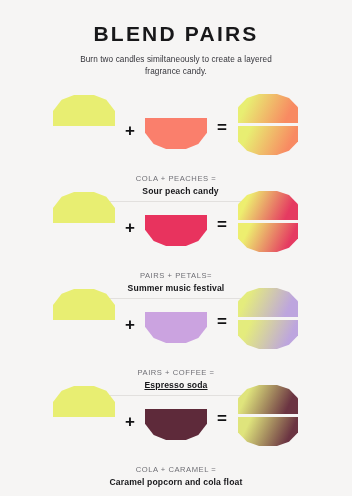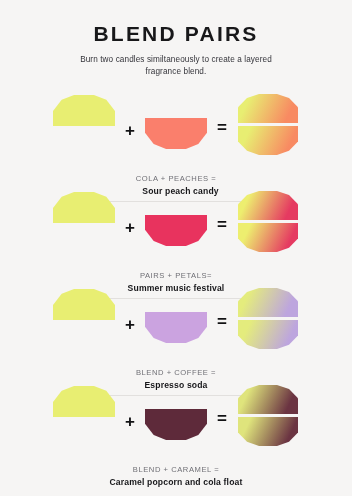--- a/index.html
+++ b/index.html
@@ -153,21 +153,21 @@
     visibility: hidden;
   }
 </style>
 </head>
 <body style="background: rgb(246, 245, 244);">
 
 <div class="page">
 
   <div class="header">
     <h1 class="title" style="color: rgb(24, 24, 26);">BLEND  PAIRS</h1>
-    <p class="subtitle">Burn two candles similtaneously to create a layered  fragrance blend.</p>
+    <p class="subtitle">Burn two candles similtaneously to create a layered  fragrance candy.</p>
   </div>
 
   <div class="rows">
 
     <div class="pair-row">
       <div class="equation">
         <div class="shape-slot">
           <div class="dome-top" style="background: rgb(232, 238, 114);"></div>
         </div>
         <div class="operator op-plus">+</div>
@@ -218,42 +218,42 @@
         <div class="shape-slot">
           <div class="dome-bottom" style="background: rgb(203, 163, 224);"></div>
         </div>
         <div class="operator op-equals">=</div>
         <div class="result-slot">
           <div class="oct-top" style="background: linear-gradient(115deg, rgb(228, 236, 125) 0%, rgb(228, 236, 125) 18%, rgb(189, 165, 222) 82%, rgb(189, 165, 222) 100%);"></div>
           <div class="oct-bottom" style="background: linear-gradient(115deg, rgb(228, 236, 125) 0%, rgb(228, 236, 125) 18%, rgb(189, 165, 222) 82%, rgb(189, 165, 222) 100%);"></div>
         </div>
       </div>
       <div class="caption">
-        <div class="caption-top" style="color: rgb(111, 111, 117);">BLEND + COFFEE =</div>
-        <div class="caption-bottom" style="color: rgb(23, 23, 26);">Espresso soda</div>
+        <div class="caption-top" style="color: rgb(111, 111, 117);">PAIRS + COFFEE =</div>
+        <div class="caption-bottom" style="color: rgb(23, 23, 26); text-decoration: underline;">Espresso soda</div>
       </div>
       <div class="divider" style="background: rgb(226, 224, 222);"></div>
     </div>
 
     <div class="pair-row">
       <div class="equation">
         <div class="shape-slot">
           <div class="dome-top" style="background: rgb(232, 238, 114);"></div>
         </div>
         <div class="operator op-plus">+</div>
         <div class="shape-slot">
           <div class="dome-bottom" style="background: rgb(94, 42, 58);"></div>
         </div>
         <div class="operator op-equals">=</div>
         <div class="result-slot">
           <div class="oct-top" style="background: linear-gradient(115deg, rgb(223, 228, 124) 0%, rgb(223, 228, 124) 18%, rgb(107, 52, 66) 82%, rgb(107, 52, 66) 100%);"></div>
           <div class="oct-bottom" style="background: linear-gradient(115deg, rgb(223, 228, 124) 0%, rgb(223, 228, 124) 18%, rgb(107, 52, 66) 82%, rgb(107, 52, 66) 100%);"></div>
         </div>
       </div>
       <div class="caption">
-        <div class="caption-top" style="color: rgb(111, 111, 117);">BLEND + CARAMEL =</div>
+        <div class="caption-top" style="color: rgb(111, 111, 117);">COLA + CARAMEL =</div>
         <div class="caption-bottom" style="color: rgb(23, 23, 26);">Caramel popcorn and cola float</div>
       </div>
       <div class="divider hidden" style="background: rgb(226, 224, 222);"></div>
     </div>
 
   </div>
 </div>
 
 </body></html>

